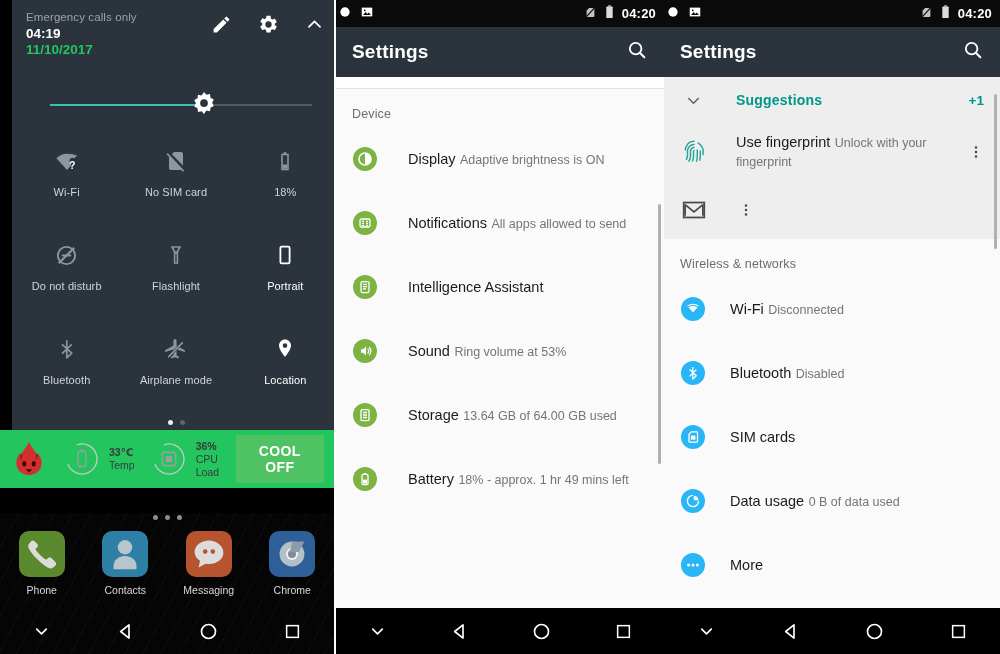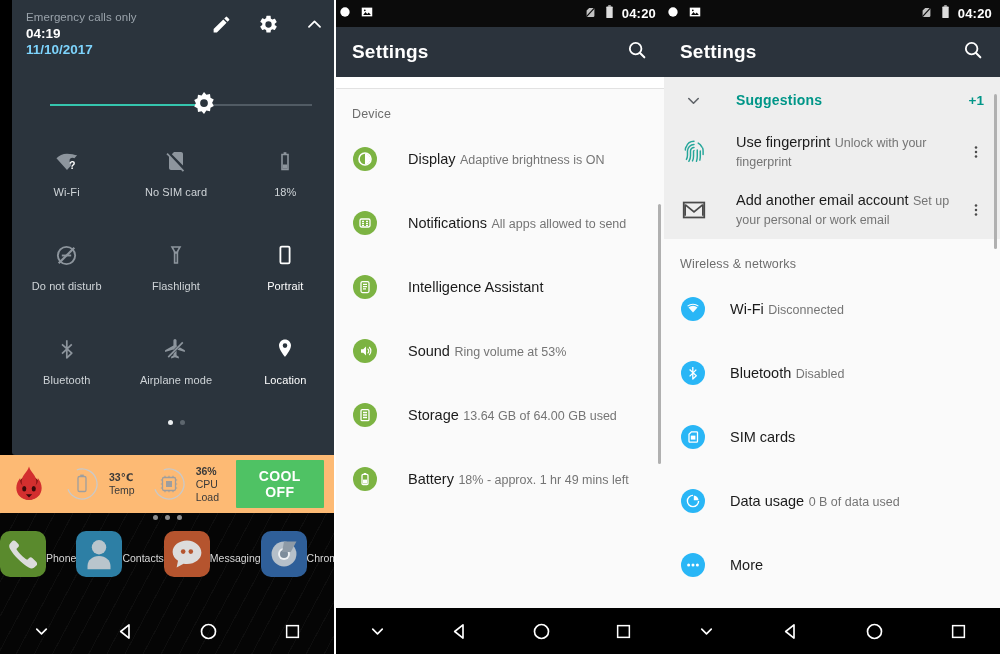--- a/index.html
+++ b/index.html
@@ -22,21 +22,21 @@
     border-bottom-left-radius: 3px;
   }
   .qs-header { position: relative; padding: 10px 14px 0 14px; height: 74px; }
   .qs-carrier {
     font-size: 11.5px; color: #9aa3ab; letter-spacing: .1px; line-height: 15px;
   }
   .qs-time {
     font-size: 13.5px; color: #ffffff; font-weight: bold; line-height: 16px; margin-top: 1px;
   }
   .qs-date {
-    font-size: 13.5px; color: #7dd3fc; font-weight: bold; line-height: 16px;
+    font-size: 13.5px; color: #22c55e; font-weight: bold; line-height: 16px;
   }
   .qs-header-icons {
     position: absolute; right: 16px; top: 14px; display: flex; gap: 26px; align-items: center;
   }
   .qs-header-icons svg { display: block; }
 
   .qs-slider-wrap { position: absolute; left: 0; top: 88px; width: 328px; height: 34px; }
   .qs-slider-track {
     position: absolute; left: 38px; top: 16px; width: 262px; height: 2px; background: #515b64;
   }
@@ -61,22 +61,22 @@
 
   .qs-pagedots {
     position: absolute; left: 0; top: 420px; width: 328px;
     display: flex; justify-content: center; gap: 7px; align-items: center;
   }
   .dot { width: 5px; height: 5px; border-radius: 50%; background: #5d666e; }
   .dot.on { background: #eceff1; }
 
   
   .qs-notif {
-    position: absolute; left: 0; top: 455px; width: 334px; height: 58px;
-    background: #fdba74; display: flex; align-items: center; padding: 0 10px;
+    position: absolute; left: 0; top: 430px; width: 334px; height: 58px;
+    background: #22c55e; display: flex; align-items: center; padding: 0 10px;
   }
   .notif-app-icon { width: 38px; height: 38px; flex: 0 0 38px; }
   .notif-stat { display: flex; align-items: center; margin-left: 14px; }
   .notif-ring { width: 40px; height: 40px; flex: 0 0 40px; }
   .notif-stat-text { margin-left: 7px; line-height: 13px; }
   .notif-stat-text .v { font-size: 10.5px; color: #3a3a3a; font-weight: bold; display: block; }
   .notif-stat-text .k { font-size: 10.5px; color: #3a3a3a; display: block; }
   .notif-action {
     margin-left: auto; background: #4fc264; color: #ffffff;
     font-size: 14px; font-weight: bold; letter-spacing: .4px;
@@ -90,21 +90,21 @@
   .qs-home::before {
     content: ""; position: absolute; inset: 0;
     background: repeating-linear-gradient(118deg, rgba(255,255,255,.035) 0 1px, rgba(0,0,0,0) 1px 16px);
   }
   .home-dots {
     position: absolute; left: 0; top: 2px; width: 334px;
     display: flex; justify-content: center; gap: 7px;
   }
   .home-dots .dot { background: #8d8d8d; }
   .dock { position: absolute; left: 0; top: 18px; width: 334px; display: flex; }
-  .dock-item { flex: 1; display: flex; flex-direction: row; align-items: center; }
+  .dock-item { flex: 1; display: flex; flex-direction: column; align-items: center; }
   .dock-icon { width: 46px; height: 46px; border-radius: 10px; position: relative; overflow: hidden; }
   .dock-lbl { margin-top: 7px; font-size: 10.5px; color: #d8d8d8; }
 
   
   .navbar {
     position: absolute; bottom: 0; height: 46px; background: #000000;
     display: flex; align-items: center;
   }
   .navbar .nav-btn { flex: 1; display: flex; align-items: center; justify-content: center; }
   #navbar-qs { left: 0; width: 334px; background: transparent; }
@@ -665,24 +665,20 @@
         </span>
       </div>
 
       <div class="sugg-row">
         <span class="sugg-ico">
           <svg width="28" height="28" viewBox="0 0 24 24">
               <rect x="3.2" y="5.6" width="17.6" height="12.8" fill="none" stroke="#4a4a4a" stroke-width="1.5"></rect>
               <path fill="none" stroke="#4a4a4a" stroke-width="1.5" d="M4.4 7.2v9.8M19.6 7.2v9.8M4.4 7.4l7.6 6.2 7.6-6.2"></path>
             </svg>
         </span>
-        <span class="row-txt">
-          <span class="row-title">Add another email account</span>
-          <span class="row-sub">Set up your personal or work email</span>
-        </span>
         <span class="row-more">
           <svg width="16" height="16" viewBox="0 0 24 24">
               <circle cx="12" cy="5.4" r="1.9" fill="#4a4a4a"></circle>
               <circle cx="12" cy="12" r="1.9" fill="#4a4a4a"></circle>
               <circle cx="12" cy="18.6" r="1.9" fill="#4a4a4a"></circle>
             </svg>
         </span>
       </div>
     </div>
 

